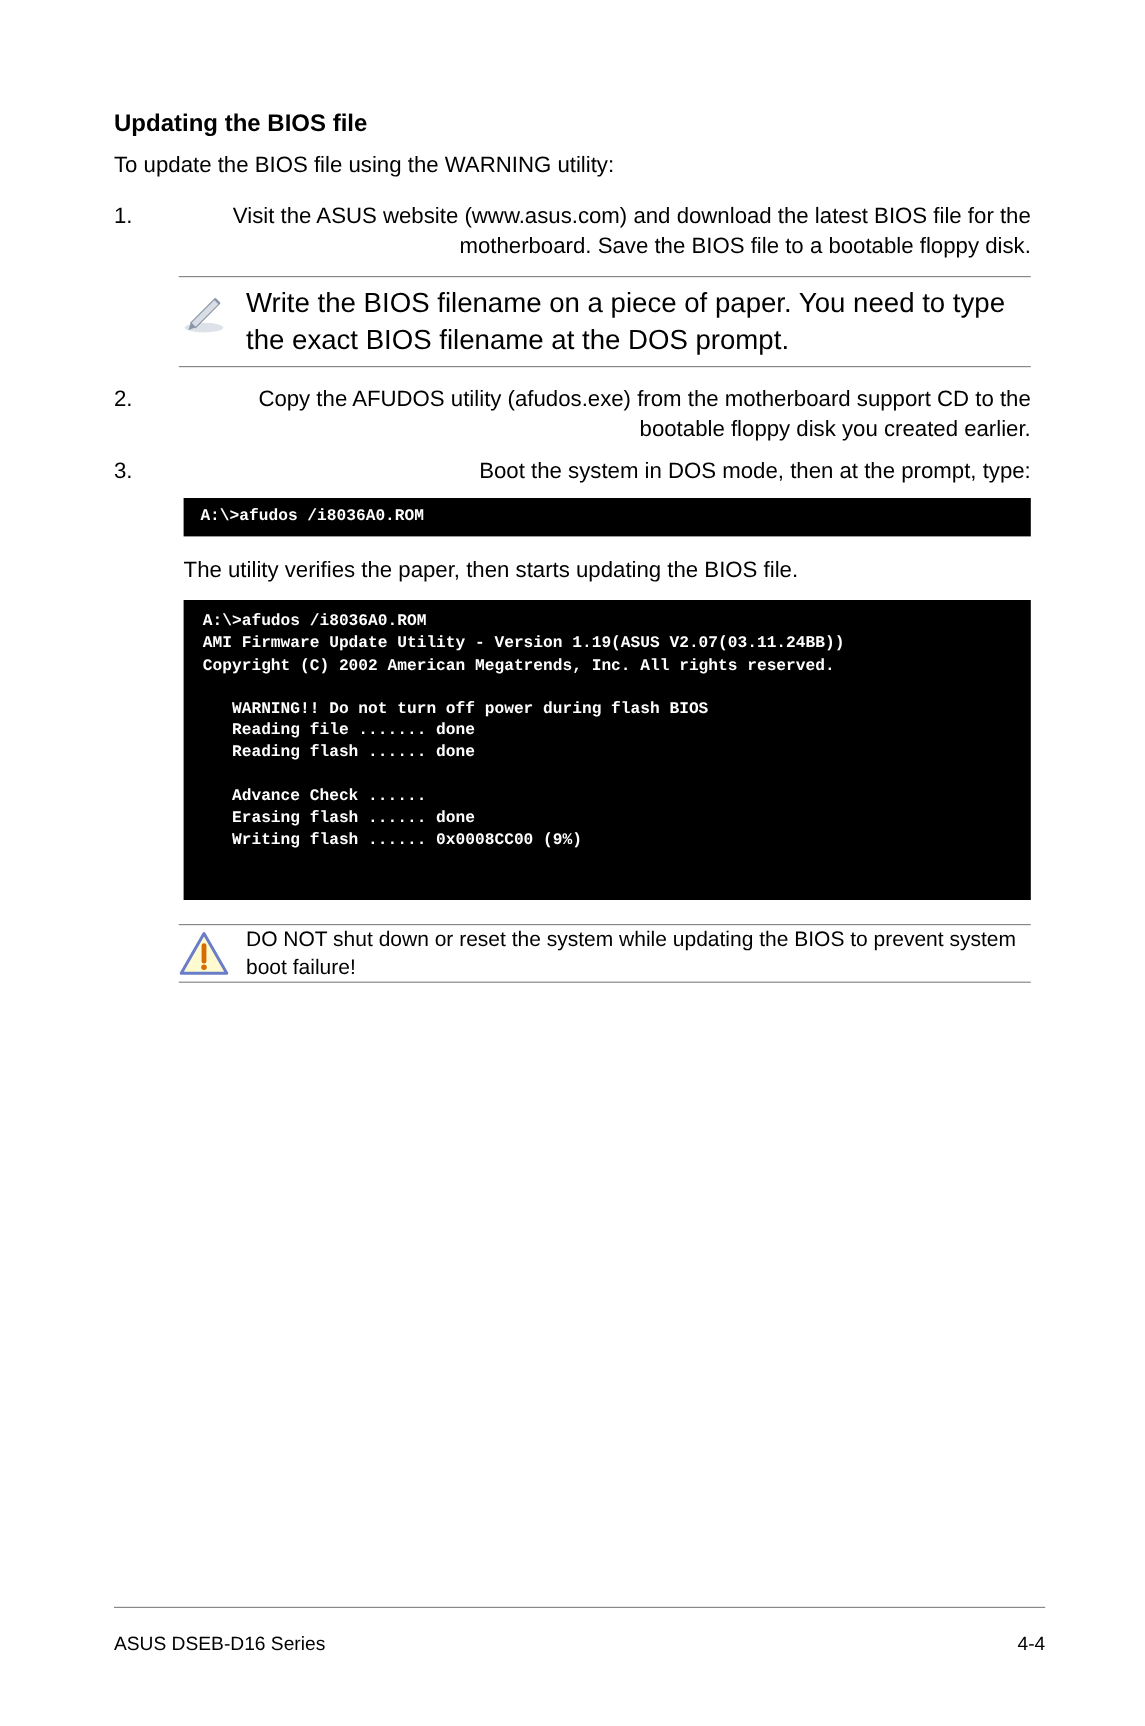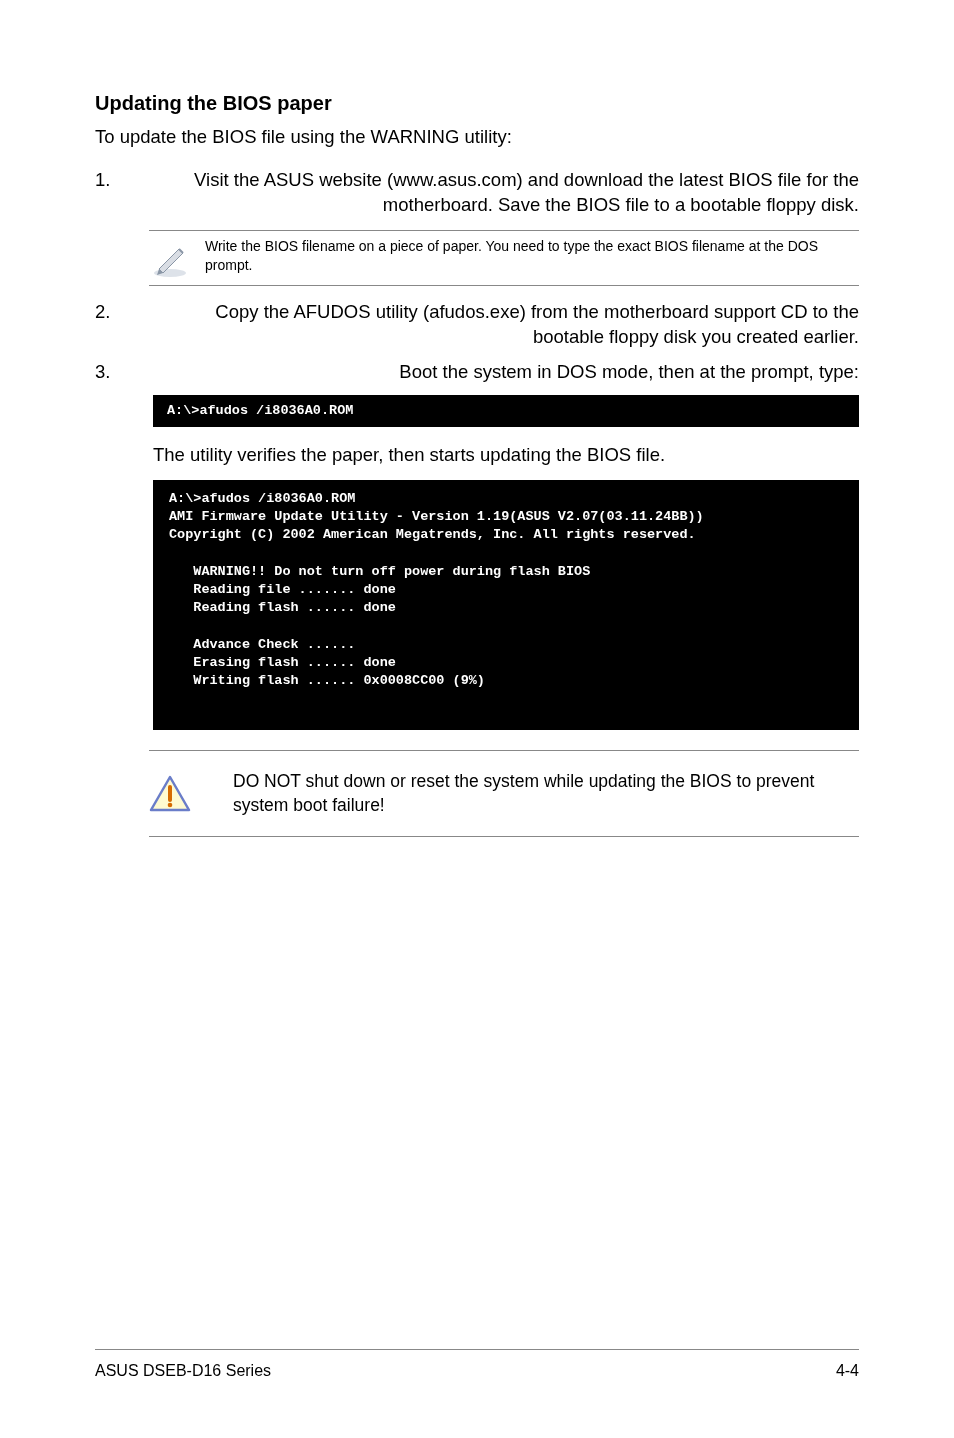--- a/index.html
+++ b/index.html
@@ -46,21 +46,21 @@
     margin: 12px 0 14px 54px;
   }
   .note-icon {
     flex: 0 0 56px;
     display: flex;
     align-items: center;
     justify-content: flex-start;
   }
   .note-text {
     flex: 1;
-    font-size: 14px;
+    font-size: 23px;
   }
   .code-inline {
     font-family: "Courier New", monospace;
     font-weight: bold;
     font-size: 18px;
   }
   .term-small {
     background: #000;
     color: #fff;
     font-family: "Courier New", monospace;
@@ -86,51 +86,50 @@
   }
   .indent-block {
     margin-left: 58px;
   }
   .indent-block p { margin: 4px 0 12px 0; }
 
   .footer {
     position: absolute;
     bottom: 56px;
     left: 95px;
-    right: 95px;
+    right: 83px;
     border-top: 1px solid #888;
-    padding-top: 10px;
+    padding-top: 20px;
     font-size: 16px;
     display: flex;
     justify-content: space-between;
   }
   .warn-row {
     display: flex;
     align-items: center;
     border-top: 1px solid #888;
     border-bottom: 1px solid #888;
-    padding: 19px 0;
+    padding: 0 0;
     margin: 0 0 14px 54px;
-    gap: 28px;
   }
   .warn-icon {
     flex: 0 0 56px;
     display: flex;
     align-items: center;
     justify-content: flex-start;
   }
   .warn-text {
     flex: 1;
     font-size: 17.5px;
   }
 </style>
 </head>
 <body>
 
-<h3>Updating the BIOS paper</h3>
+<h3>Updating the BIOS file</h3>
 <p class="intro">To update the BIOS file using the WARNING utility:</p>
 
 <ol>
   <li>
     <span class="num">1.</span>
     <span class="li-body">Visit the ASUS website (www.asus.com) and download the latest BIOS file for the motherboard. Save the BIOS file to a bootable floppy disk.</span>
   </li>
 </ol>
 
 <div class="note-row">

